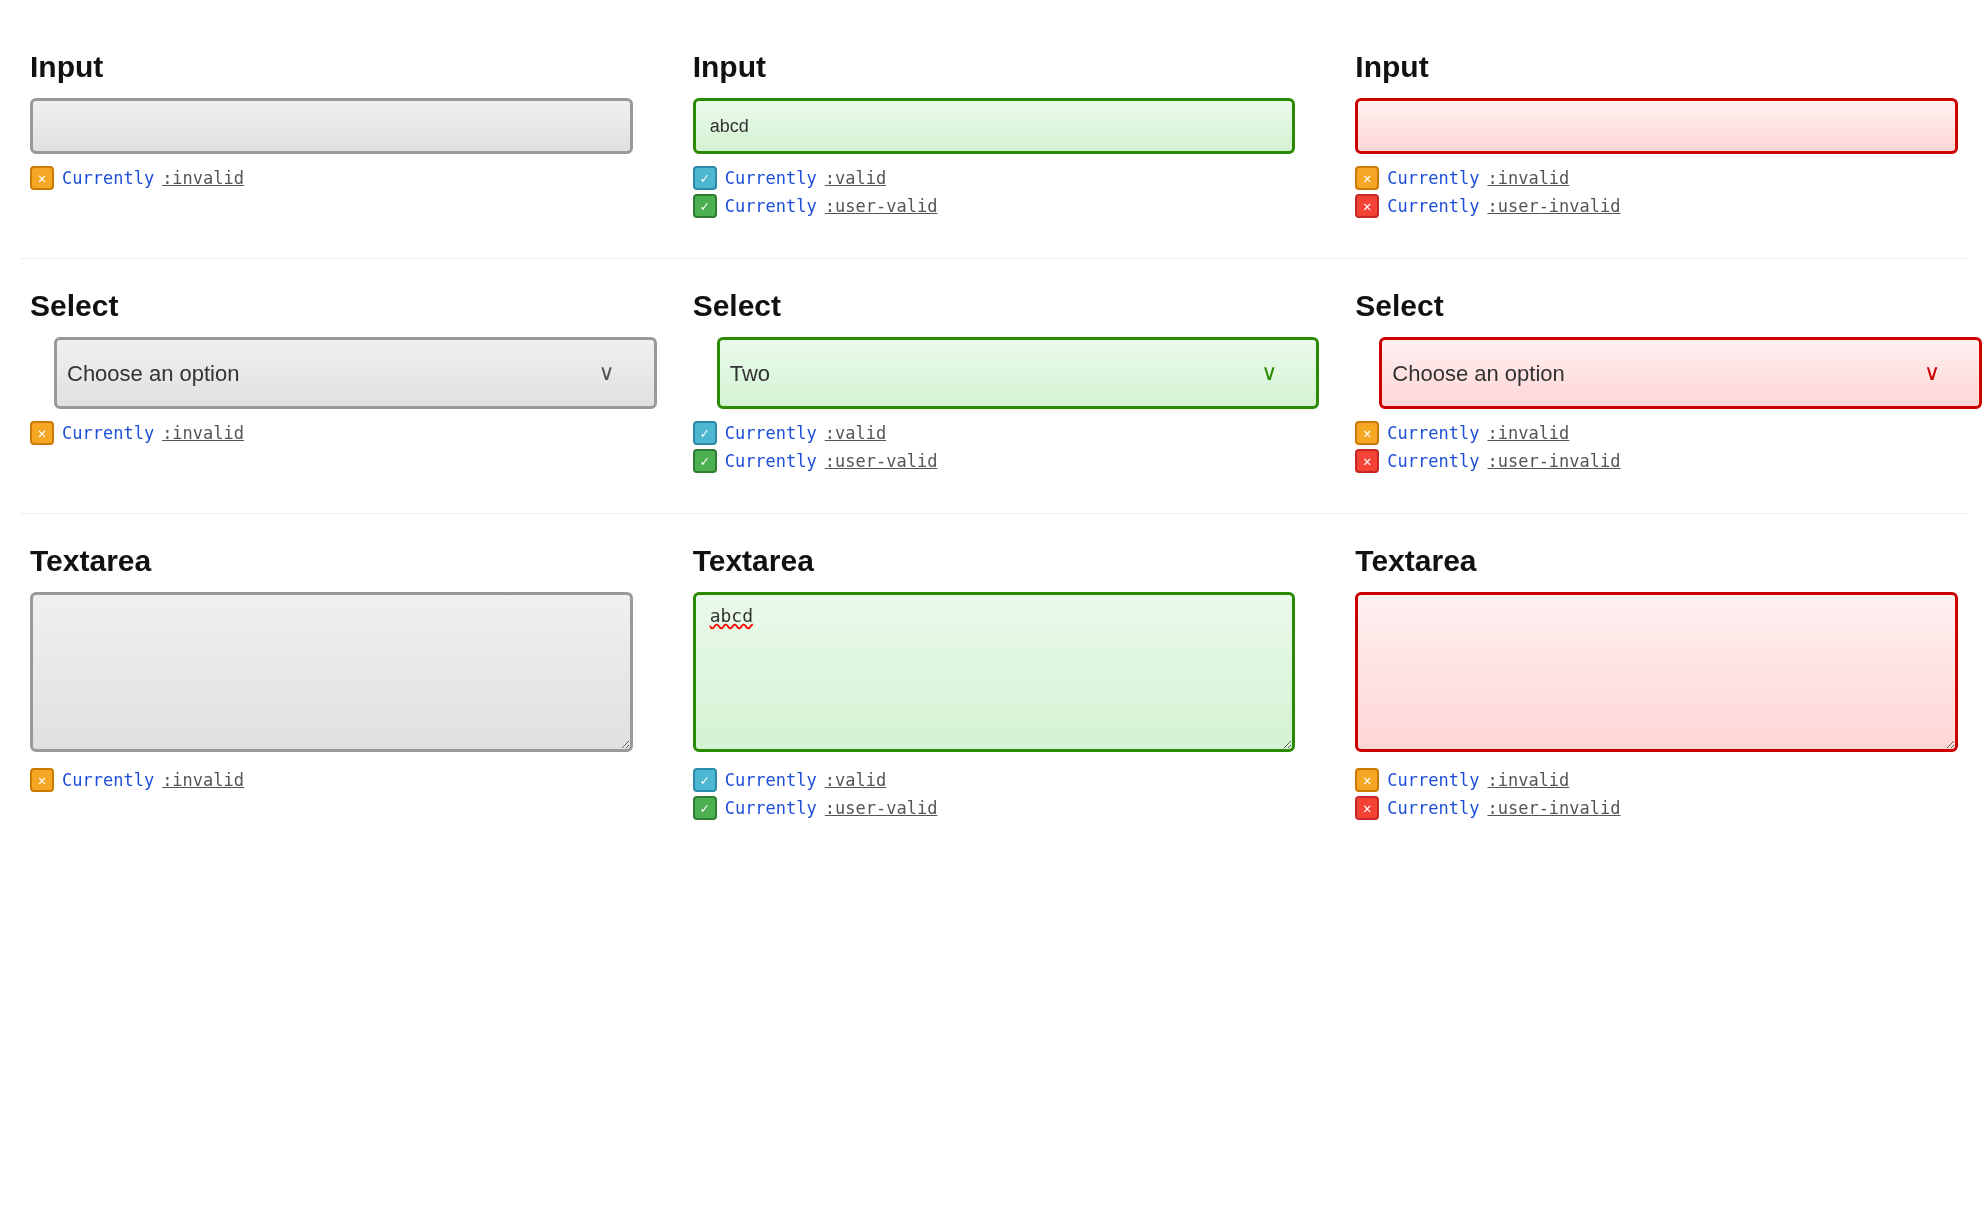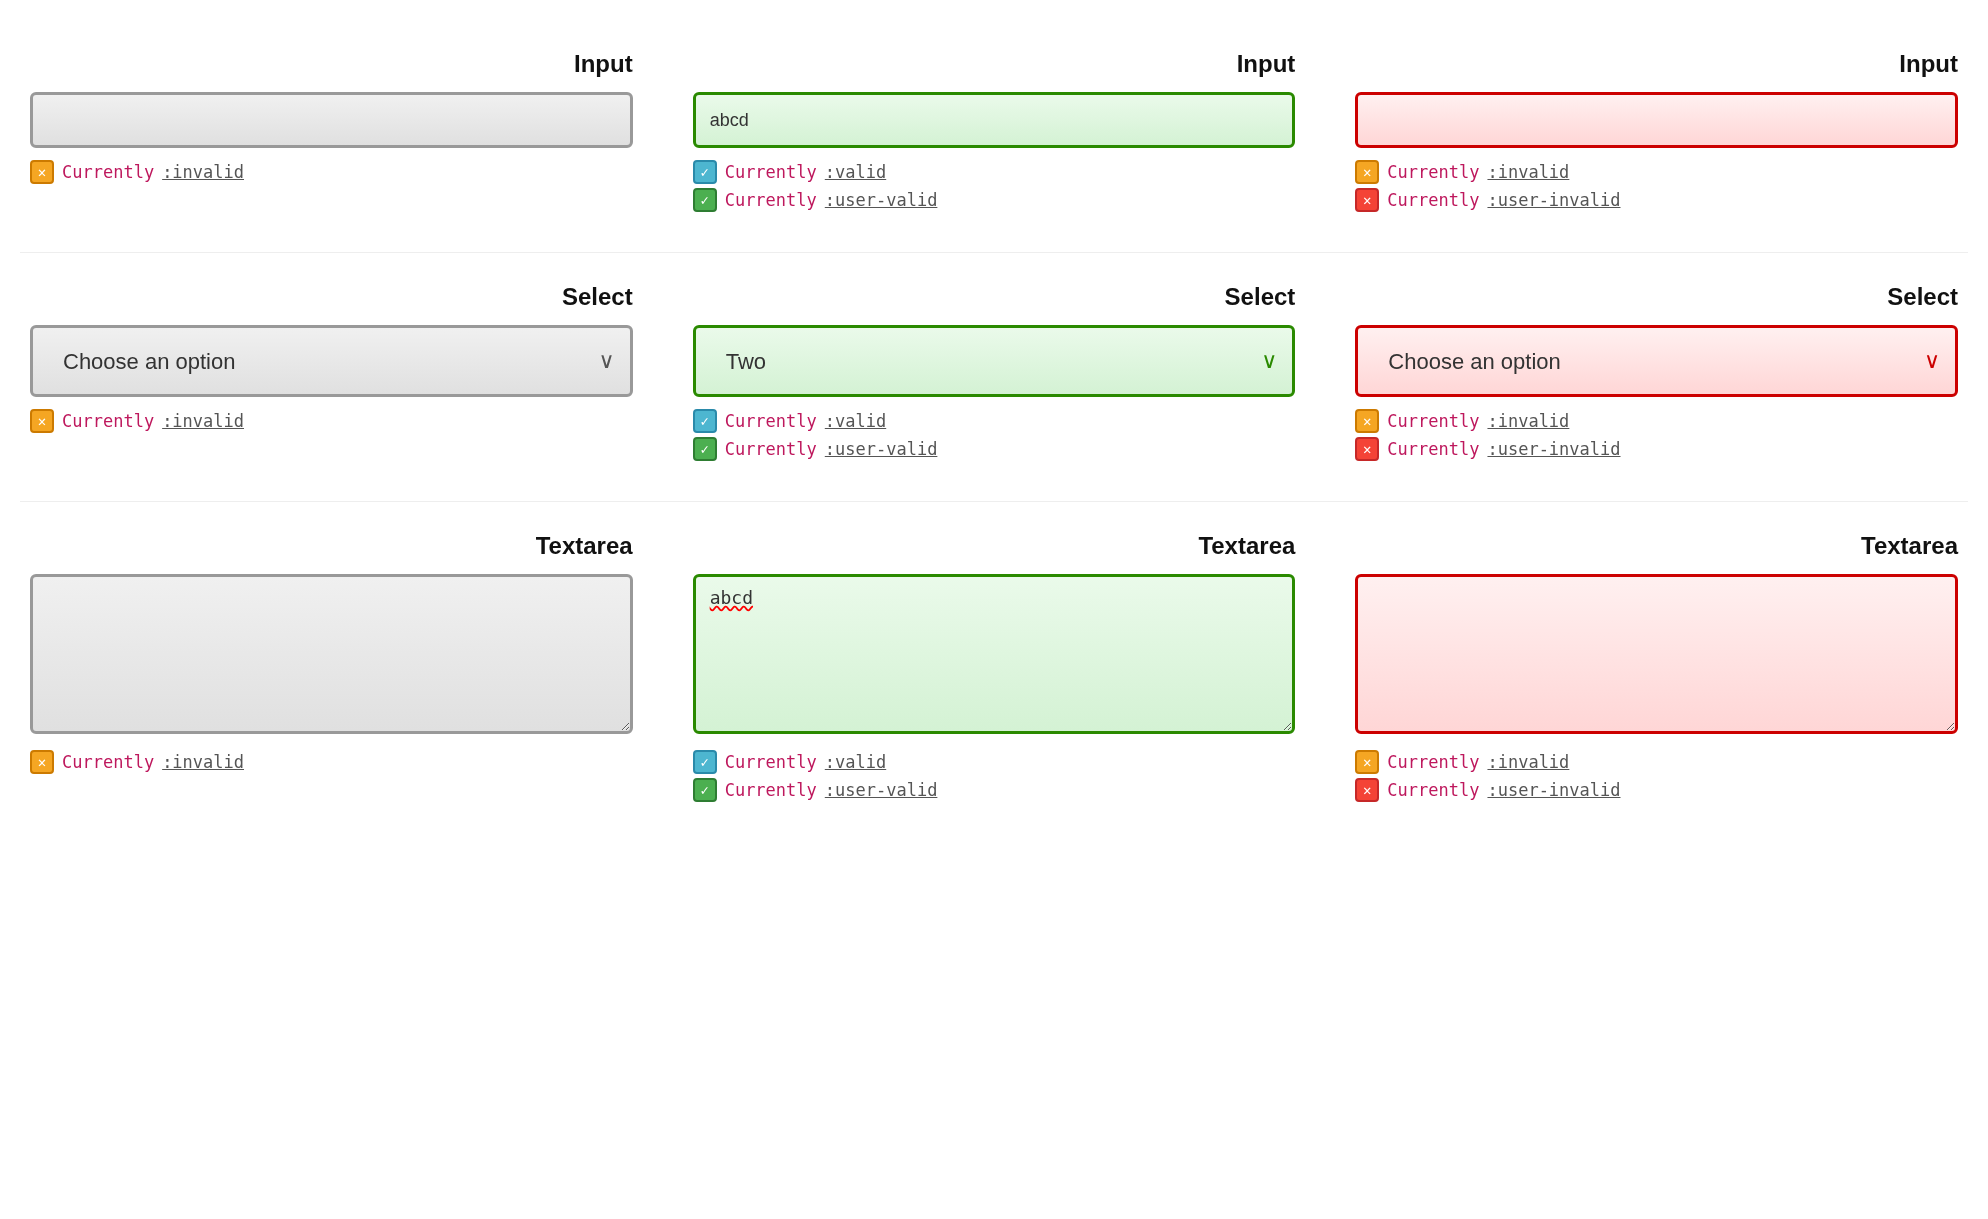--- a/index.html
+++ b/index.html
@@ -10,50 +10,50 @@
     }
     .grid {
       display: grid;
       grid-template-columns: repeat(3, 1fr);
       gap: 0 40px;
     }
     .cell {
       padding: 20px 10px 30px 10px;
     }
     .section-title {
-      font-size: 24px;
+      font-size: 30px;
       font-weight: bold;
       margin-bottom: 14px;
       color: #111;
-      text-align: right;
     }
     
     .field-input {
       width: 100%;
       height: 56px;
       padding: 8px 14px;
       font-size: 18px;
       border-radius: 6px;
       outline: none;
     }
     
     .field-select-wrapper {
       position: relative;
       width: 100%;
     }
     .field-select {
       width: 100%;
       height: 72px;
-      padding: 8px 50px 8px 30px;
+      padding: 8px 50px 8px 10px;
       font-size: 22px;
       border-radius: 6px;
       outline: none;
       appearance: none;
       -webkit-appearance: none;
       cursor: pointer;
+      margin-left: 24px;
     }
     .select-chevron {
       position: absolute;
       right: 18px;
       top: 50%;
       transform: translateY(-50%);
       font-size: 22px;
       pointer-events: none;
     }
     
@@ -123,21 +123,21 @@
       background: #4caf50;
       color: white;
       border: 2px solid #2e7d32;
     }
     .badge-red {
       background: #f44336;
       color: white;
       border: 2px solid #c62828;
     }
     .status-text {
-      color: #be185d;
+      color: #1d4ed8;
     }
     .status-pseudo {
       color: #555;
       text-decoration: underline;
     }
     .row-divider {
       grid-column: 1 / -1;
       border: none;
       border-top: 1px solid #eee;
       margin: 10px 0;

